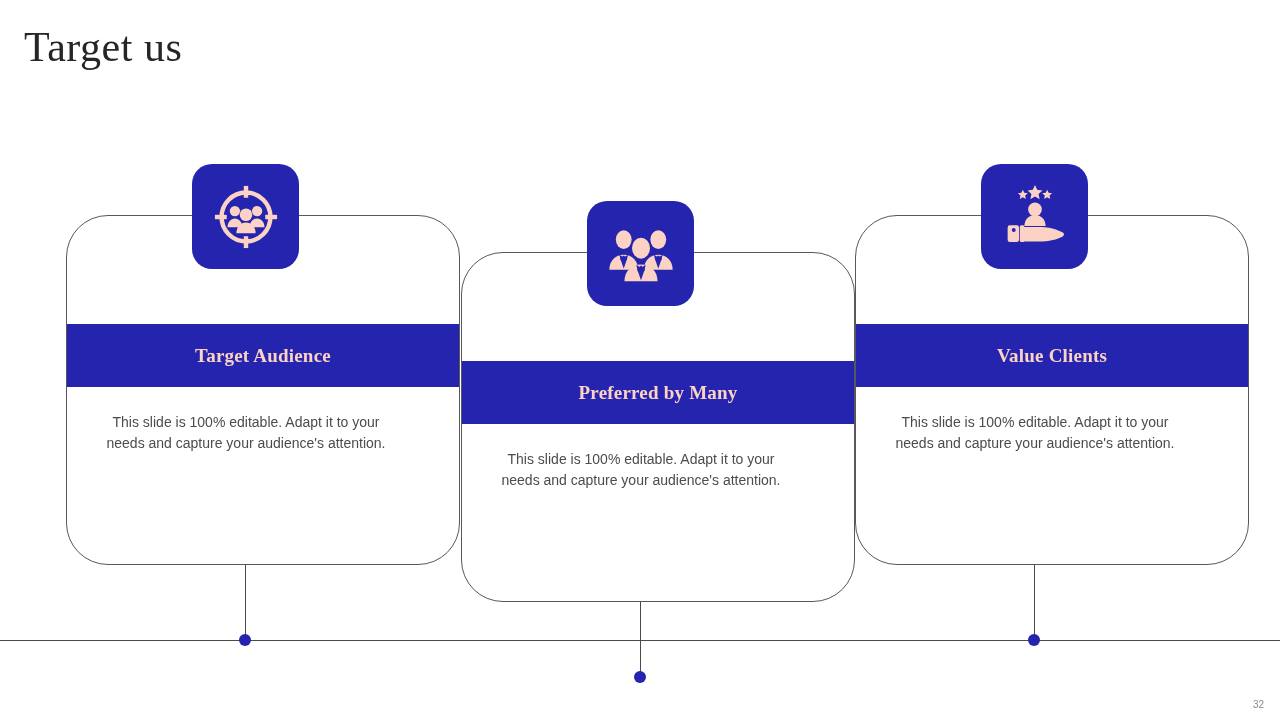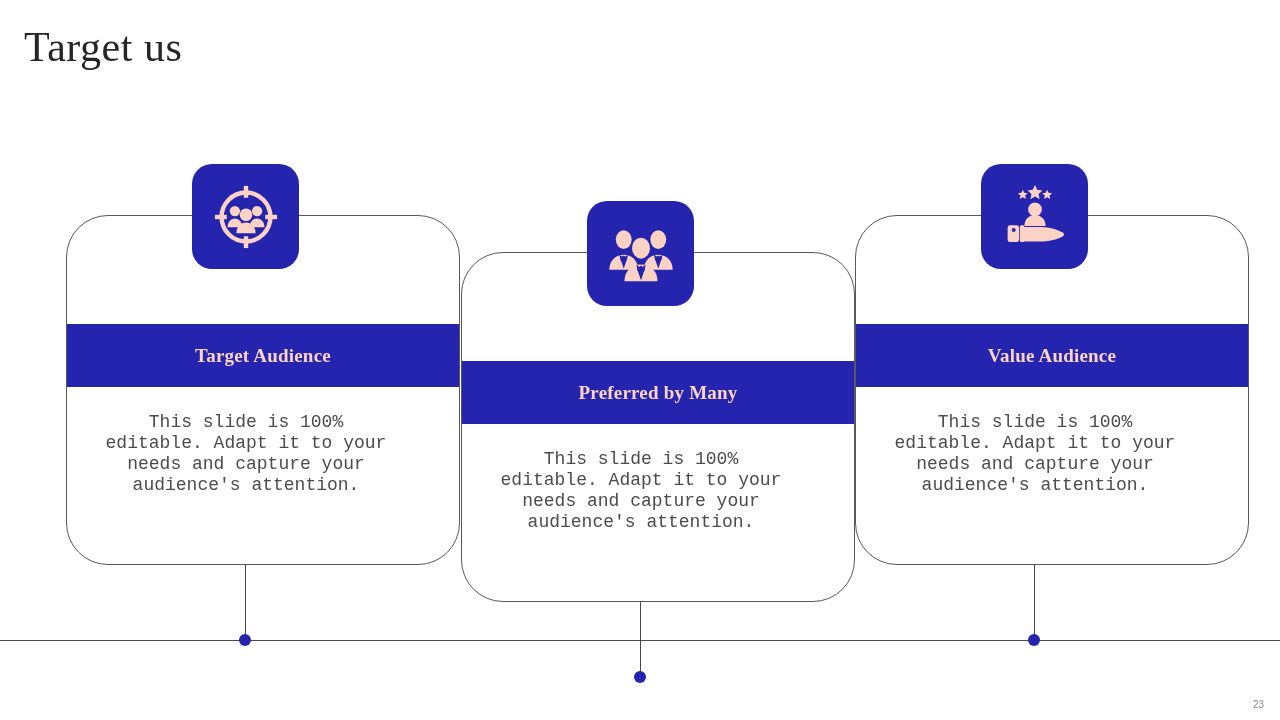--- a/index.html
+++ b/index.html
@@ -96,22 +96,22 @@
     color: #FBD2C4;
     white-space: nowrap;
   }
 
   .card-body {
     position: absolute;
     left: 28px;
     top: 196px;
     width: 302px;
     text-align: center;
-    font-family: Liberation Mono, monospace;
-    font-size: 18px;
+    font-family: Liberation Sans, sans-serif;
+    font-size: 14px;
     line-height: 21px;
     color: #4c4c4c;
   }
 
   
   .icon-tile {
     position: absolute;
     left: 126px;
     top: 164px;
     width: 107px;
@@ -245,21 +245,21 @@
       </div>
     </div>
 
     <div class="column c2">
 
       <div class="connector"></div>
       <div class="node-dot"></div>
 
       <div class="card">
         <div class="card-band">
-          <span class="card-band-label">Value Audience</span>
+          <span class="card-band-label">Value Clients</span>
         </div>
         <div class="card-body">This slide is 100% editable. Adapt it to your needs and capture your audience's attention.</div>
       </div>
 
       <div class="icon-tile">
         <svg width="76" height="76" viewBox="0 0 100 100" aria-hidden="true">
           <g fill="#FBD2C4">
 
             <path d="M34 14l1.9 4.2 4.6.5-3.4 3.1.9 4.5L34 24.1 30 26.3l.9-4.5-3.4-3.1 4.6-.5z"></path>
             <path d="M50 8l2.9 6.3 6.9.8-5.1 4.6 1.4 6.8L50 23.1l-6.1 3.4 1.4-6.8-5.1-4.6 6.9-.8z"></path>
@@ -273,15 +273,15 @@
             <rect x="14" y="61" width="15" height="22" rx="3"></rect>
             <rect x="30" y="61" width="6" height="22" rx="2"></rect>
           </g>
           <circle cx="22" cy="67" r="2.6" fill="#2424AE"></circle>
         </svg>
       </div>
     </div>
 
   </div>
 
-  <div class="page-number">23</div>
+  <div class="page-number">32</div>
 
 </div>
 
 </body></html>

